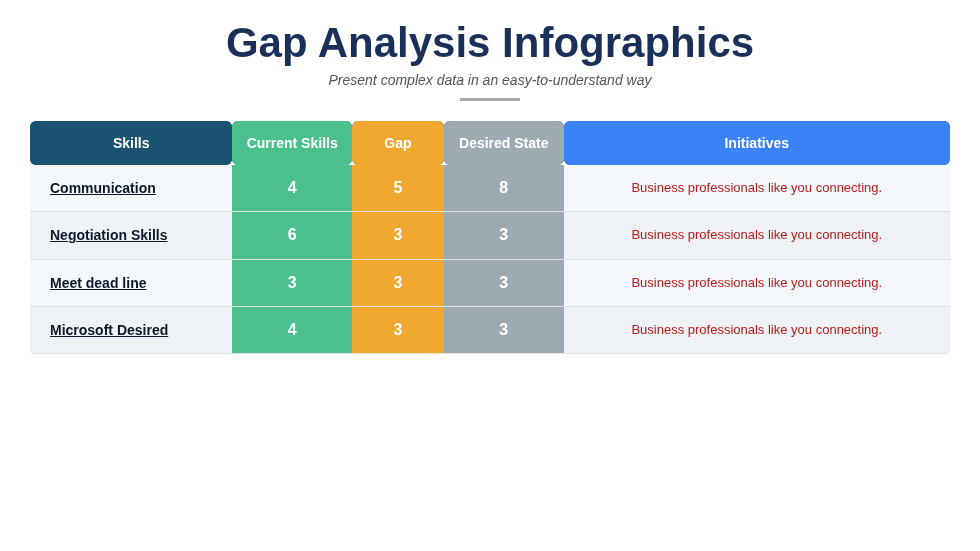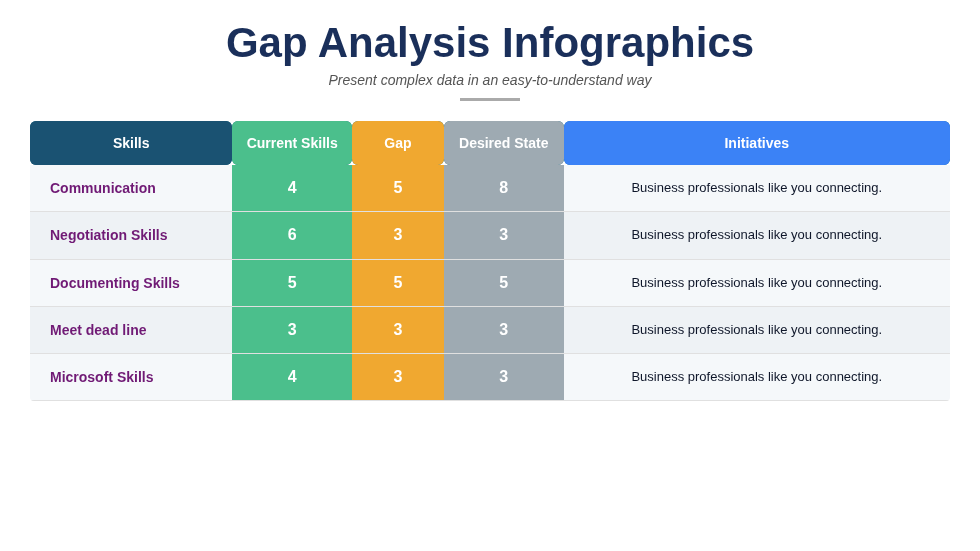--- a/index.html
+++ b/index.html
@@ -109,23 +109,24 @@
     tbody td {
       padding: 14px 10px;
       text-align: center;
       font-size: 14px;
       color: #333;
     }
 
     tbody td.skill-name {
       text-align: left;
       font-weight: 700;
-      color: #701a75;
+      color: #0f172a;
       font-size: 14px;
       padding-left: 20px;
+      text-decoration: underline;
     }
 
     tbody td.current-val {
       color: #fff;
       font-weight: 700;
       font-size: 16px;
       background: #4bbf8c;
     }
 
     tbody td.gap-val {
@@ -136,21 +137,21 @@
     }
 
     tbody td.desired-val {
       color: #fff;
       font-weight: 700;
       font-size: 16px;
       background: #9eaab2;
     }
 
     tbody td.initiatives-text {
-      color: #0f172a;
+      color: #b91c1c;
       font-size: 13px;
       line-height: 1.4;
     }
   </style>
 </head>
 <body>
 
 <h1 class="page-title">Gap Analysis Infographics</h1>
 <p class="page-subtitle">Present complex data in an easy-to-understand way</p>
 <div class="divider"></div>
@@ -175,35 +176,28 @@
           <td class="initiatives-text">Business professionals like you connecting.</td>
         </tr>
         <tr>
           <td class="skill-name">Negotiation Skills</td>
           <td class="current-val">6</td>
           <td class="gap-val">3</td>
           <td class="desired-val">3</td>
           <td class="initiatives-text">Business professionals like you connecting.</td>
         </tr>
         <tr>
-          <td class="skill-name">Documenting Skills</td>
-          <td class="current-val">5</td>
-          <td class="gap-val">5</td>
-          <td class="desired-val">5</td>
-          <td class="initiatives-text">Business professionals like you connecting.</td>
-        </tr>
-        <tr>
           <td class="skill-name">Meet dead line</td>
           <td class="current-val">3</td>
           <td class="gap-val">3</td>
           <td class="desired-val">3</td>
           <td class="initiatives-text">Business professionals like you connecting.</td>
         </tr>
         <tr>
-          <td class="skill-name">Microsoft Skills</td>
+          <td class="skill-name">Microsoft Desired</td>
           <td class="current-val">4</td>
           <td class="gap-val">3</td>
           <td class="desired-val">3</td>
           <td class="initiatives-text">Business professionals like you connecting.</td>
         </tr>
       </tbody>
   </table>
 </div>
 
 </body></html>

